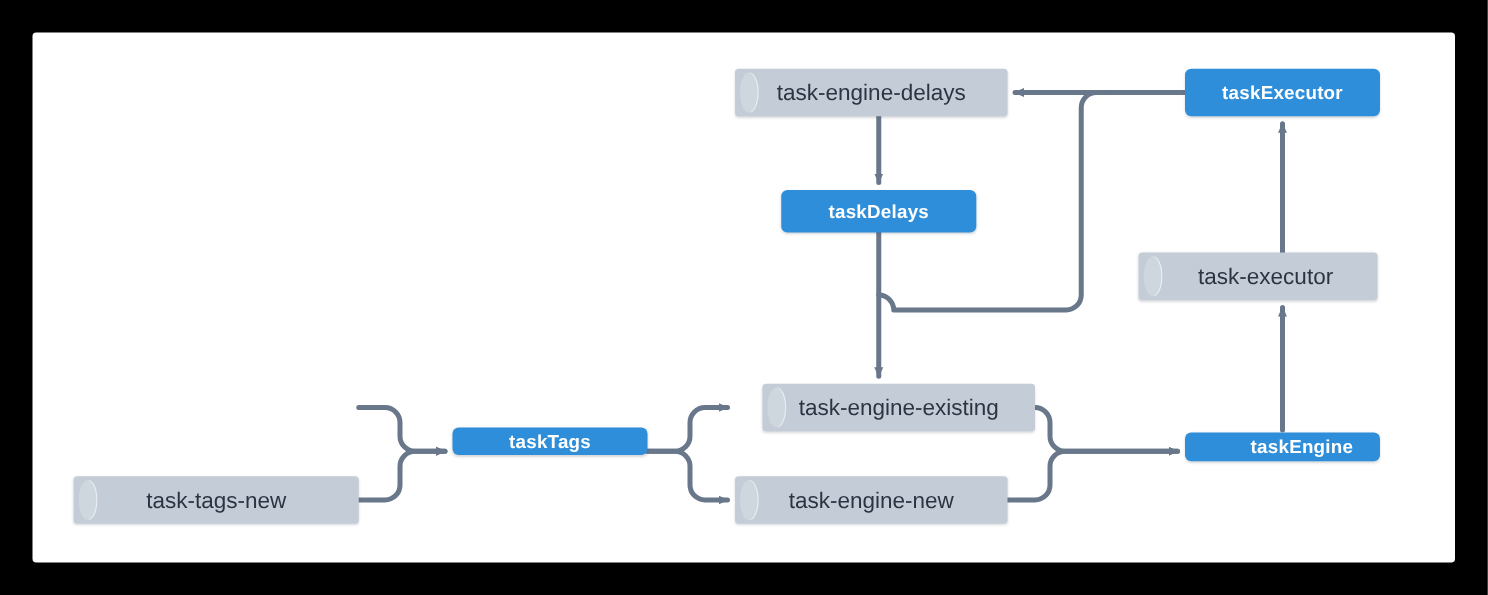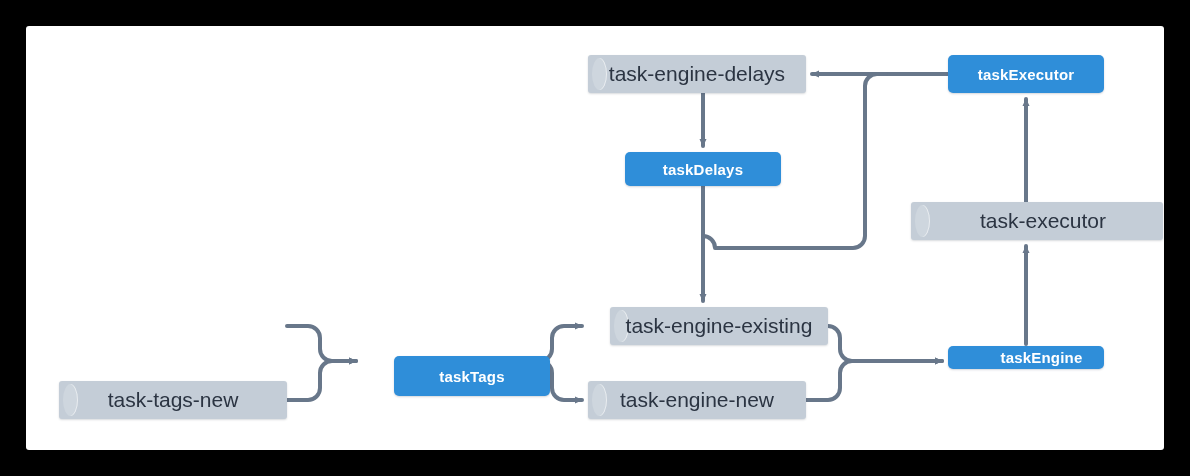--- a/index.html
+++ b/index.html
@@ -7,21 +7,21 @@
   #canvas{position:absolute;left:26px;top:26px;width:1138px;height:424px;background:#ffffff;border-radius:3px;}
   .stage{position:absolute;left:0;top:0;width:1138px;height:424px;}
   svg.edges{position:absolute;left:0;top:0;width:1138px;height:424px;overflow:visible;}
 
   .node{position:absolute;box-sizing:border-box;}
   
   .proc{background:#2f8ed9;border-radius:5px;color:#ffffff;font-weight:bold;font-size:15px;
         display:flex;align-items:center;justify-content:center;letter-spacing:.2px;
         box-shadow:0 1px 2px rgba(60,70,85,.22);}
   
-  .cyl{background:#c4cdd7;border-radius:3px;color:#2b3442;font-size:21px;
+  .cyl{background:#c4cdd7;border-radius:3px;color:#2b3442;font-size:18px;
        display:flex;align-items:center;justify-content:center;
        box-shadow:0 1px 2px rgba(60,70,85,.20);}
   .cyl::before{content:"";position:absolute;left:4px;top:3px;bottom:3px;width:15px;
        background:#ced6de;border-radius:50%;box-shadow:inset -1px 0 0 rgba(255,255,255,.55);}
   .cyl .lbl{position:relative;z-index:2;}
 </style>
 </head>
 <body>
 
 <div id="canvas">
@@ -65,27 +65,27 @@
 
     <div class="node cyl" style="left:562px;top:29px;width:218px;height:38px;">
         <span class="lbl">task-engine-delays</span>
       </div>
     <div class="node proc" style="left:599px;top:126px;width:156px;height:34px;">
         <span class="lbl">taskDelays</span>
       </div>
     <div class="node proc" style="left:922px;top:29px;width:156px;height:38px;">
         <span class="lbl">taskExecutor</span>
       </div>
-    <div class="node cyl" style="left:885px;top:176px;width:252px;height:38px;padding-left:12px;">
+    <div class="node cyl" style="left:885px;top:176px;width:191px;height:38px;padding-left:12px;">
         <span class="lbl">task-executor</span>
       </div>
     <div class="node cyl" style="left:33px;top:355px;width:228px;height:38px;">
         <span class="lbl">task-tags-new</span>
       </div>
-    <div class="node proc" style="left:336px;top:330px;width:156px;height:40px;margin-left:32px;">
+    <div class="node proc" style="left:336px;top:316px;width:156px;height:22px;">
         <span class="lbl">taskTags</span>
       </div>
     <div class="node cyl" style="left:584px;top:281px;width:218px;height:38px;">
         <span class="lbl">task-engine-existing</span>
       </div>
     <div class="node cyl" style="left:562px;top:355px;width:218px;height:38px;">
         <span class="lbl">task-engine-new</span>
       </div>
     <div class="node proc" style="left:922px;top:320px;width:156px;height:23px;padding-left:31px;">
         <span class="lbl">taskEngine</span>

